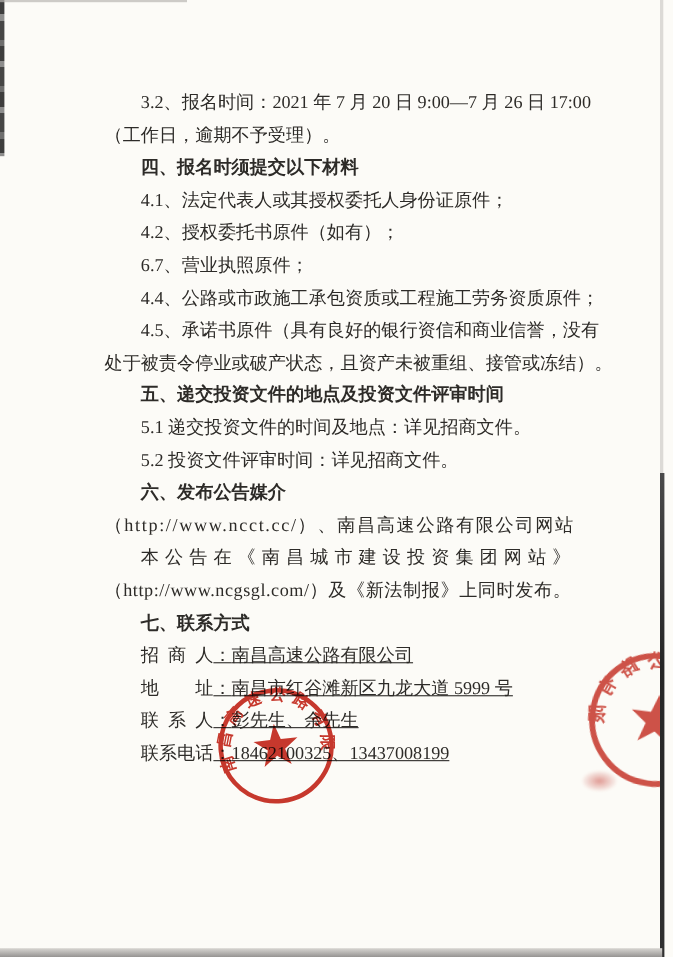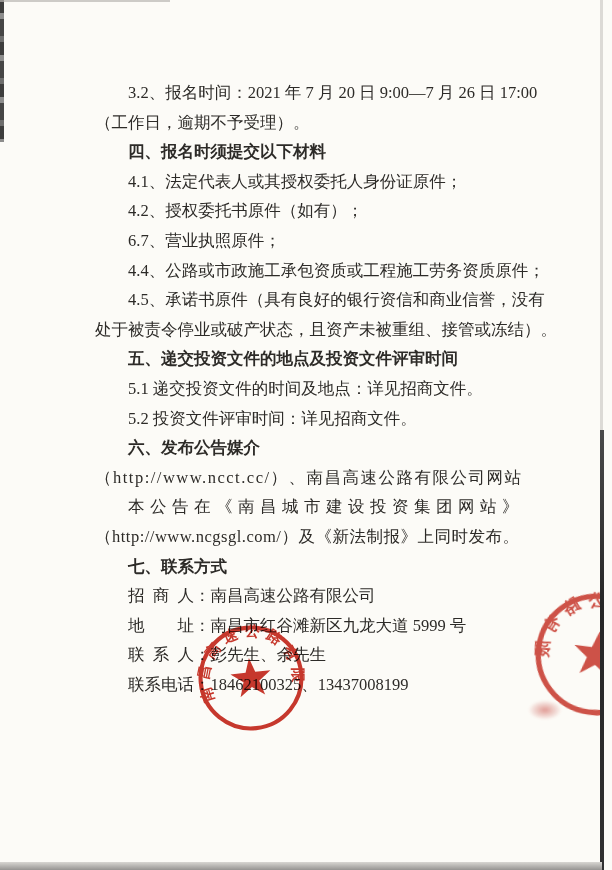--- a/index.html
+++ b/index.html
@@ -18,21 +18,21 @@
     font-size:16.5px;line-height:29.6px;color:#2d2b28;
   }
   .line{white-space:nowrap;}
   .ind{text-indent:2em;}
   .b{font-weight:bold;}
   .ls55{letter-spacing:5.5px;}
   .ls15{letter-spacing:1.5px;}
   .ls05{letter-spacing:0.5px;}
 
   
-  .crow{white-space:nowrap;padding-left:2em;}
+  .crow{white-space:nowrap;padding-left:2em;text-decoration:underline;}
   .clabel{display:inline-block;width:66px;text-align:justify;text-align-last:justify;}
 
   
   .stamp{position:absolute;mix-blend-mode:multiply;pointer-events:none;}
   .stamp-a{left:196px;top:623px;width:110px;height:110px;opacity:.92;transform:rotate(-6deg);}
   .stamp-b{left:533px;top:591px;width:127px;height:127px;opacity:.8;
            transform:scaleX(-1) rotate(-8deg);filter:blur(.4px);}
   .smudge{position:absolute;left:528px;top:700px;width:34px;height:20px;border-radius:50%;
           background:radial-gradient(ellipse at center, rgba(190,40,30,.45), rgba(190,40,30,0) 70%);
           filter:blur(1px);}

